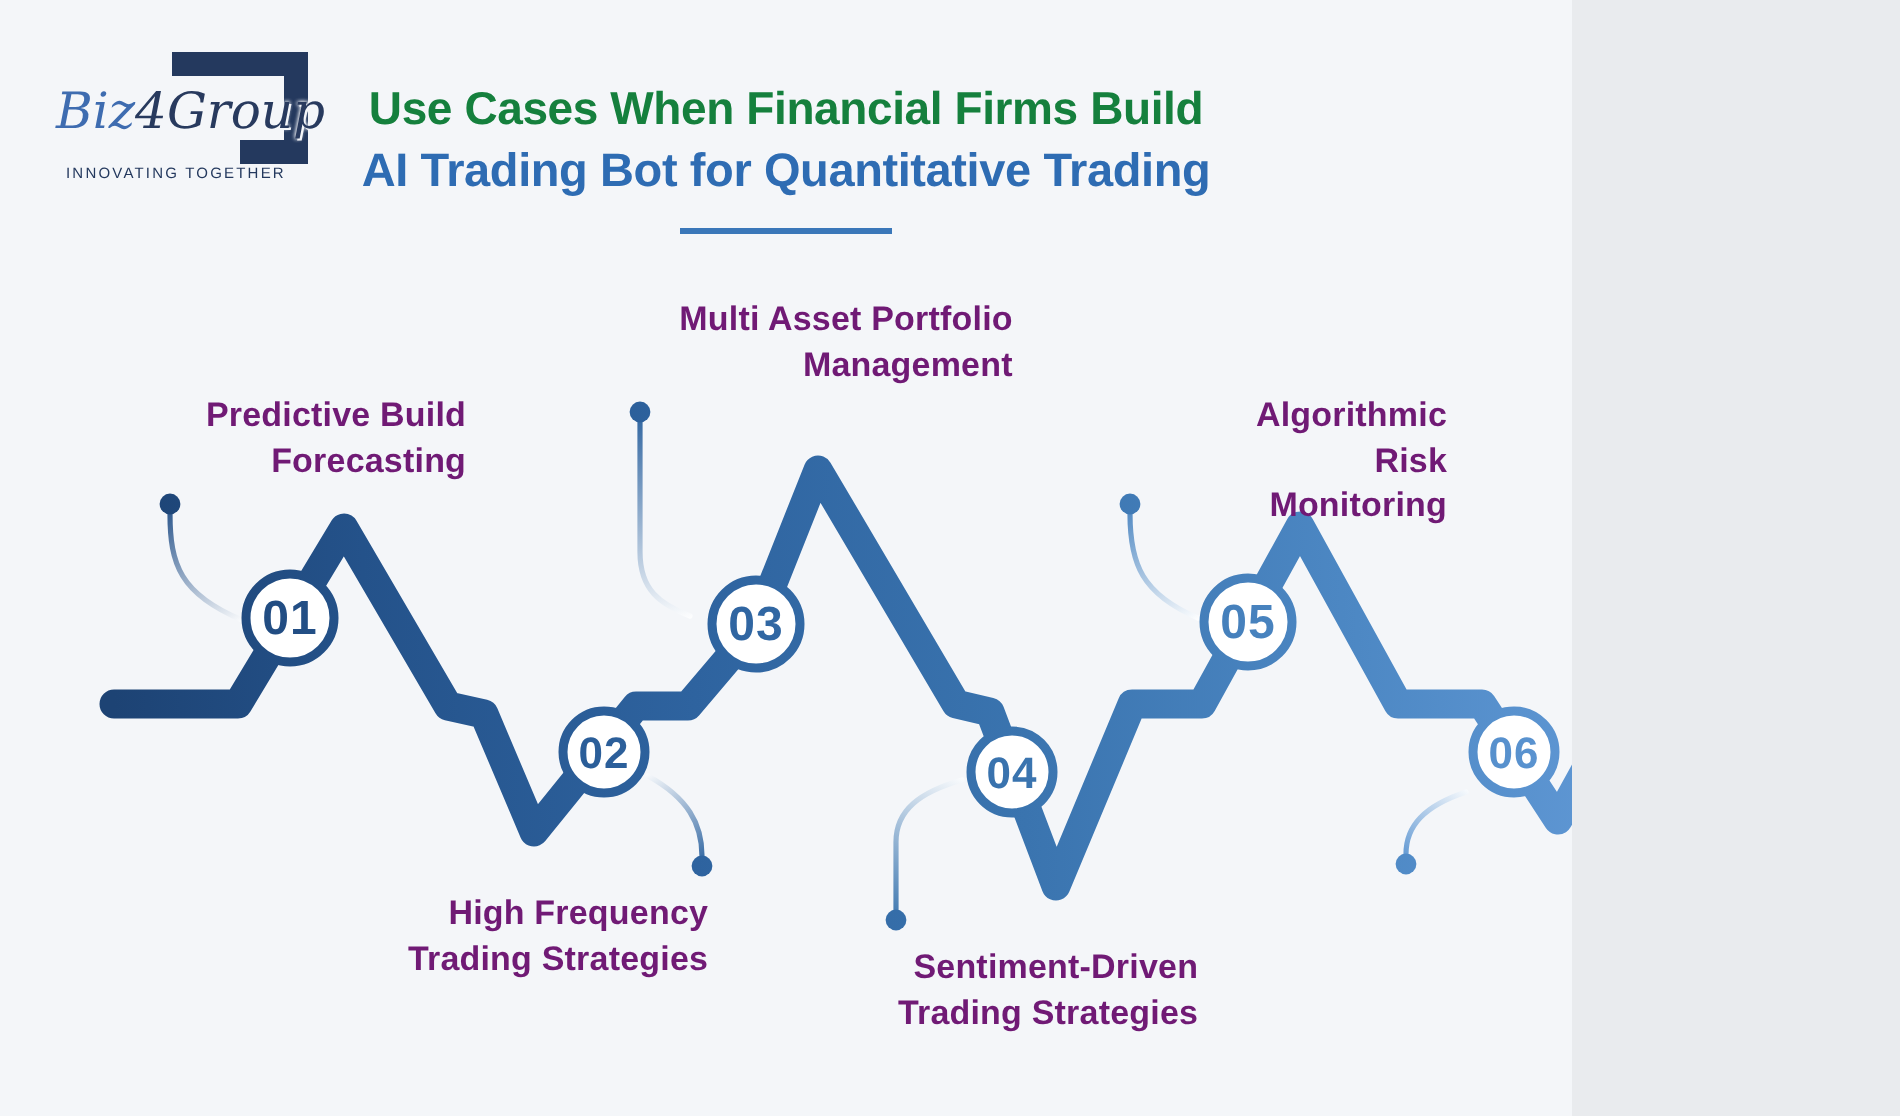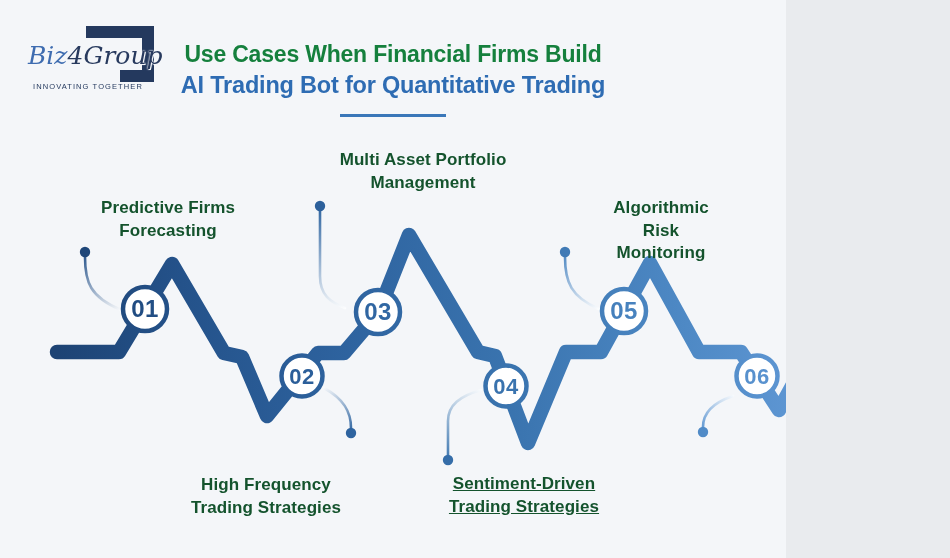--- a/index.html
+++ b/index.html
@@ -29,27 +29,27 @@
   .title-line2{font-size:23.5px;font-weight:700;color:#2e6cb3;letter-spacing:-0.2px;line-height:28px;margin-top:3px;}
   .title-underline{width:106px;height:2.5px;background:#3a77b9;margin:15px auto 0;}
   
   .wave-svg{position:absolute;left:0;top:0;z-index:2;}
   .num{font-family:"Liberation Sans",sans-serif;font-weight:600;letter-spacing:0.5px;}
   .num-top{font-size:24px;}
   .num-bot{font-size:22px;}
   
   .uc-label{
     position:absolute;transform:translateX(-50%);z-index:3;
-    text-align:center;font-size:17px;font-weight:600;color:#14532d;
+    text-align:right;font-size:17px;font-weight:600;color:#701a75;
     line-height:22.5px;white-space:pre-line;letter-spacing:0.1px;
   }
   .uc1{left:168px;top:197px;}
-  .uc2{left:266px;top:446px;margin-top:28px;}
+  .uc2{left:279px;top:446px;}
   .uc3{left:423px;top:149px;}
-  .uc4{left:524px;top:473px;text-decoration:underline;}
+  .uc4{left:524px;top:473px;}
   .uc5{left:661px;top:197px;}
   .uc6{left:786px;top:446px;}
 </style>
 </head>
 <body>
 
 <div class="canvas">
 
   <div class="logo">
     <svg class="logo-bracket" width="76" height="62" viewBox="0 0 76 62">
@@ -138,21 +138,21 @@
     <g>
       <circle cx="624" cy="311" r="22" fill="#ffffff" stroke="url(#waveGrad)" stroke-width="4.5"></circle>
       <text class="num num-top" x="624" y="319" text-anchor="middle" fill="url(#waveGrad)">05</text>
     </g>
     <g>
       <circle cx="757" cy="376" r="20.5" fill="#ffffff" stroke="url(#waveGrad)" stroke-width="4.5"></circle>
       <text class="num num-bot" x="757" y="384" text-anchor="middle" fill="url(#waveGrad)">06</text>
     </g>
   </svg>
 
-  <div class="uc-label uc1">Predictive Firms
+  <div class="uc-label uc1">Predictive Build
 Forecasting</div>
   <div class="uc-label uc2">High Frequency
 Trading Strategies</div>
   <div class="uc-label uc3">Multi Asset Portfolio
 Management</div>
   <div class="uc-label uc4">Sentiment-Driven
 Trading Strategies</div>
   <div class="uc-label uc5">Algorithmic Risk
 Monitoring</div>
 

